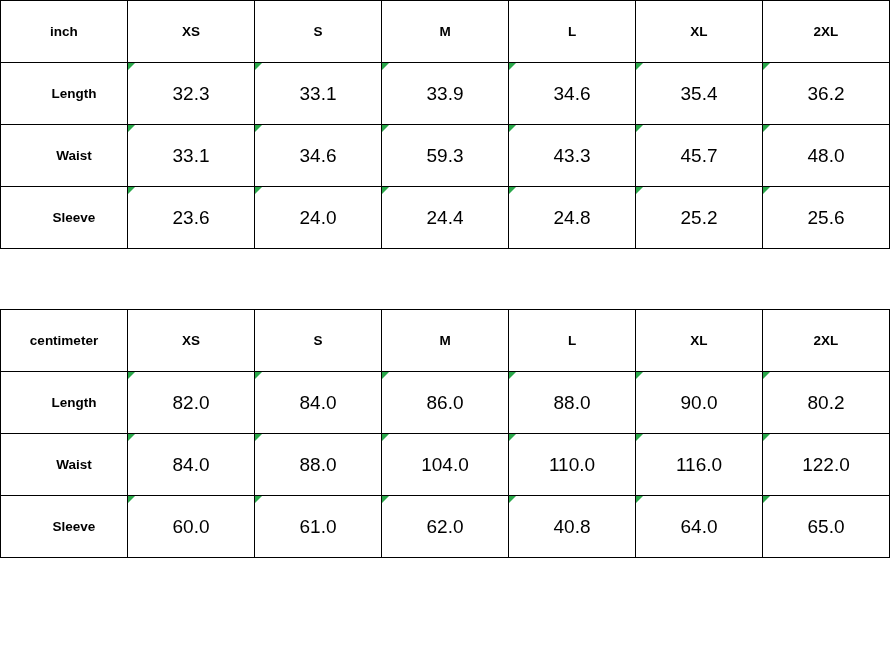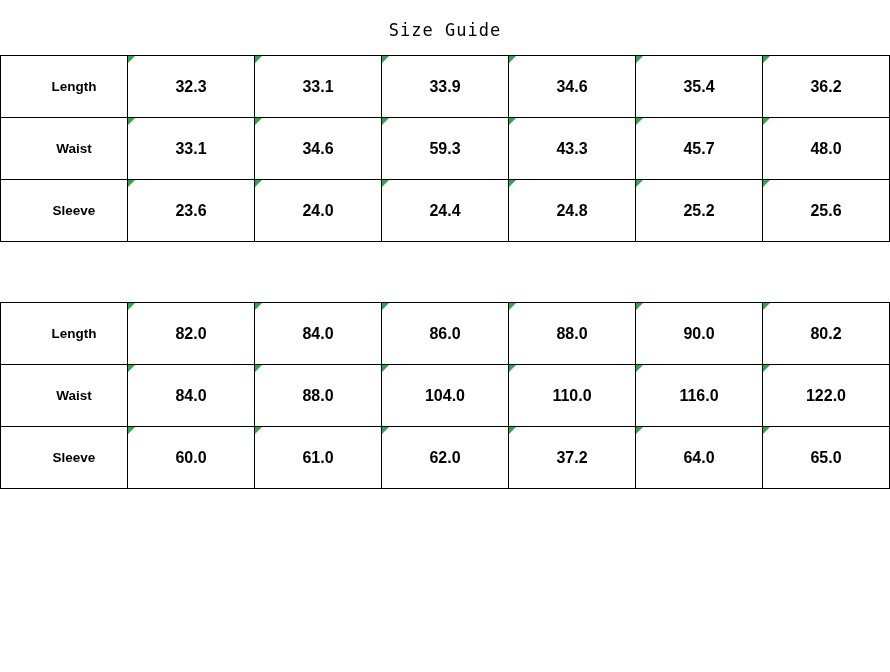--- a/index.html
+++ b/index.html
@@ -52,22 +52,22 @@
   table.size-table td.hdr {
     font-weight: bold;
     font-size: 13.5px;
   }
   table.size-table td.rowlabel {
     font-weight: bold;
     font-size: 13.5px;
     padding-left: 20px;
   }
   table.size-table td.value {
-    font-weight: bold;
-    font-size: 16px;
+    font-weight: normal;
+    font-size: 19px;
   }
   
   table.size-table tr.data-row td.value::before,
   table.size-table tr.data-row td.rowlabel.has-mark::before {
     content: "";
     position: absolute;
     left: 0px;
     top: 0px;
     width: 0;
     height: 0;
@@ -85,24 +85,32 @@
     font-size: 14px;
     padding-top: 24px;
     color: #000;
   }
 </style>
 </head>
 <body>
 
 <div class="page">
 
-  <div class="title">Size Guide</div>
 
   <table class="size-table">
     <tbody>
+      <tr>
+        <td class="unit-col">inch</td>
+        <td class="hdr">XS</td>
+        <td class="hdr">S</td>
+        <td class="hdr">M</td>
+        <td class="hdr">L</td>
+        <td class="hdr">XL</td>
+        <td class="hdr">2XL</td>
+      </tr>
       <tr class="data-row">
         <td class="rowlabel">Length</td>
         <td class="value">32.3</td>
         <td class="value">33.1</td>
         <td class="value">33.9</td>
         <td class="value">34.6</td>
         <td class="value">35.4</td>
         <td class="value">36.2</td>
       </tr>
       <tr class="data-row">
@@ -123,20 +131,29 @@
         <td class="value">25.2</td>
         <td class="value">25.6</td>
       </tr>
     </tbody>
   </table>
 
   <div class="gap"></div>
 
   <table class="size-table">
     <tbody>
+      <tr>
+        <td class="unit-col">centimeter</td>
+        <td class="hdr">XS</td>
+        <td class="hdr">S</td>
+        <td class="hdr">M</td>
+        <td class="hdr">L</td>
+        <td class="hdr">XL</td>
+        <td class="hdr">2XL</td>
+      </tr>
       <tr class="data-row">
         <td class="rowlabel">Length</td>
         <td class="value">82.0</td>
         <td class="value">84.0</td>
         <td class="value">86.0</td>
         <td class="value">88.0</td>
         <td class="value">90.0</td>
         <td class="value">80.2</td>
       </tr>
       <tr class="data-row">
@@ -146,21 +163,21 @@
         <td class="value">104.0</td>
         <td class="value">110.0</td>
         <td class="value">116.0</td>
         <td class="value">122.0</td>
       </tr>
       <tr class="data-row">
         <td class="rowlabel">Sleeve</td>
         <td class="value">60.0</td>
         <td class="value">61.0</td>
         <td class="value">62.0</td>
-        <td class="value">37.2</td>
+        <td class="value">40.8</td>
         <td class="value">64.0</td>
         <td class="value">65.0</td>
       </tr>
     </tbody>
   </table>
 
 
 </div>
 
 </body></html>

